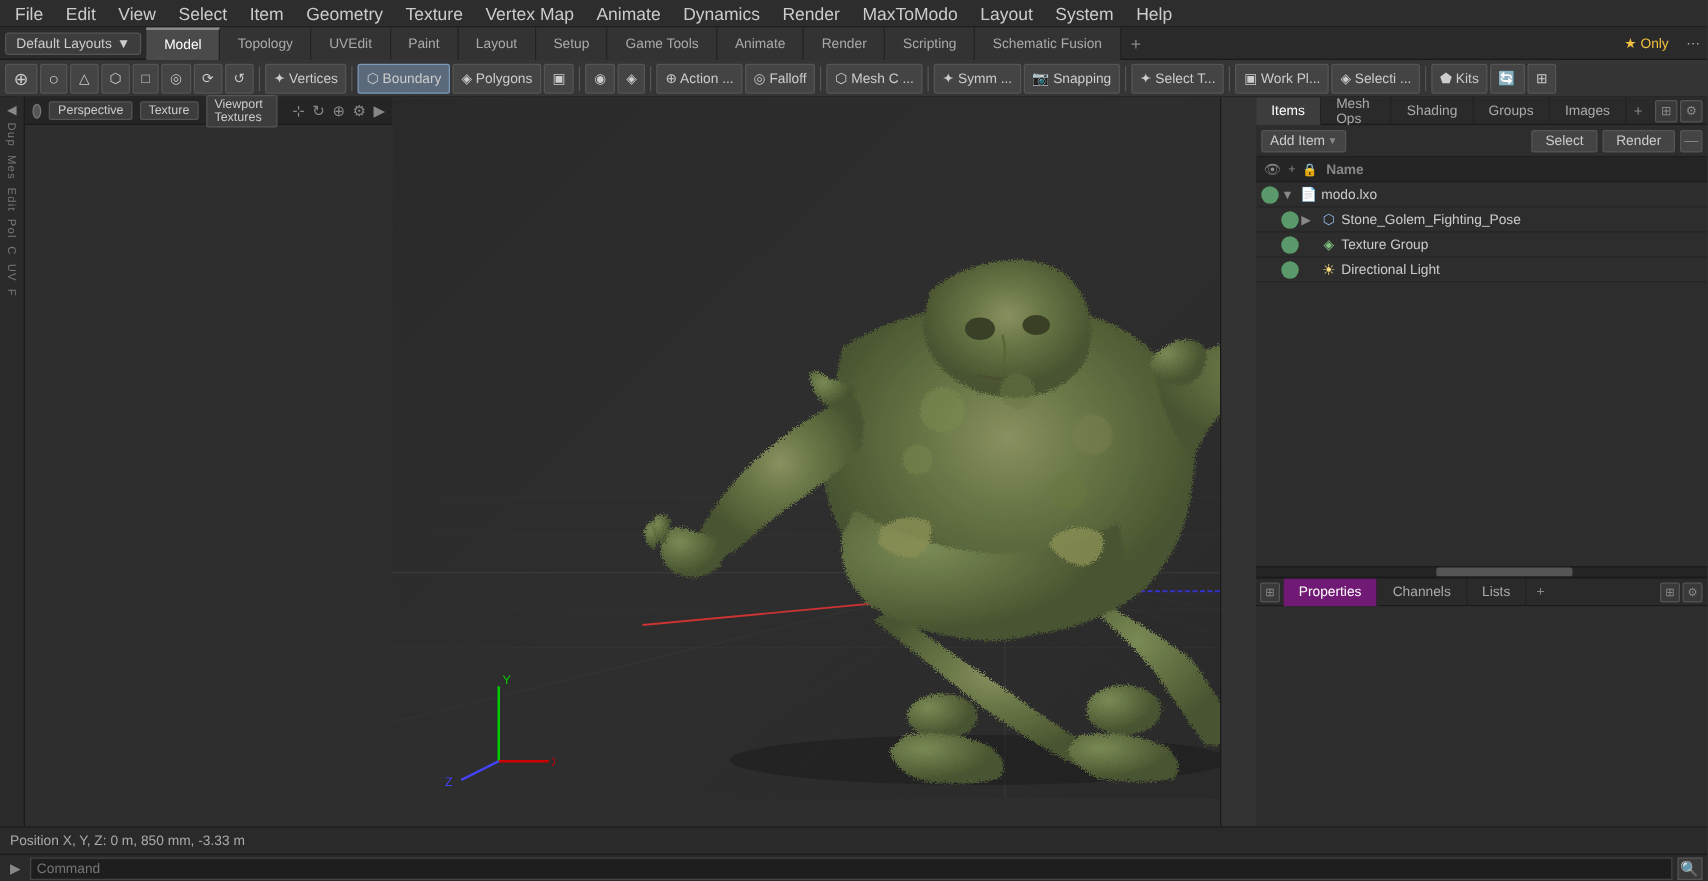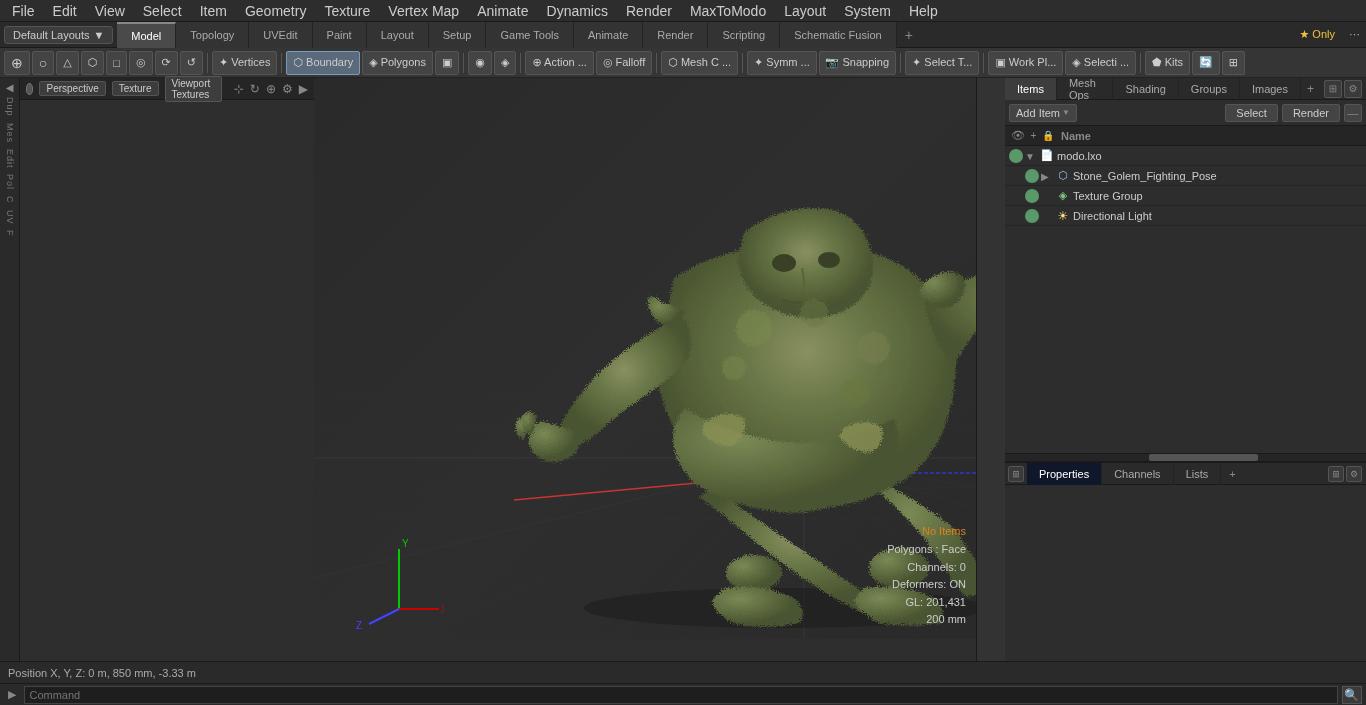--- a/index.html
+++ b/index.html
@@ -76,21 +76,21 @@
 
     
     #scene-tree { flex: 1; background: #2d2d2d; overflow-y: auto; }
     .tree-item { display: flex; align-items: center; height: 20px; padding: 0 2px; cursor: pointer; border-bottom: 1px solid #252525; }
     .tree-label { font-size: 11px; color: #cccccc; flex: 1; overflow: hidden; text-overflow: ellipsis; white-space: nowrap; }
 
     
     #properties-panel { height: 200px; border-top: 1px solid #1a1a1a; display: flex; flex-direction: column; }
     #prop-tabs { display: flex; align-items: center; height: 22px; background: #2a2a2a; border-bottom: 1px solid #1a1a1a; }
     .prop-tab { padding: 2px 12px; height: 22px; display: flex; align-items: center; cursor: pointer; font-size: 11px; color: #aaa; border-right: 1px solid #222; }
-    .prop-tab.active { background: #0f172a; color: #fff; }
+    .prop-tab.active { background: #701a75; color: #fff; }
     .prop-tab-add { padding: 2px 8px; color: #888; cursor: pointer; }
     .prop-icons { display: flex; gap: 2px; padding: 0 4px; margin-left: auto; }
     .prop-icon-btn { width: 16px; height: 16px; background: #3a3a3a; border: 1px solid #555; color: #888; cursor: pointer; display: flex; align-items: center; justify-content: center; font-size: 9px; border-radius: 2px; }
     #prop-content { flex: 1; background: #2d2d2d; }
 
     
     ::-webkit-scrollbar { width: 8px; height: 8px; }
     ::-webkit-scrollbar-track { background: #252525; }
     ::-webkit-scrollbar-thumb { background: #555; border-radius: 2px; }
   </style>
@@ -310,28 +310,20 @@
         <ellipse cx="505" cy="440" rx="30" ry="20" fill="url(#limbGrad)" filter="url(#rough)"></ellipse>
         <ellipse cx="360" cy="445" rx="28" ry="18" fill="url(#limbGrad)" filter="url(#rough)"></ellipse>
 
         <path d="M470,460 Q510,455 540,470 Q555,485 545,495 Q515,500 485,495 Q465,485 460,472 Z" fill="url(#limbGrad)" filter="url(#rough)"></path>
         <path d="M330,460 Q370,455 400,470 Q415,485 405,495 Q375,502 345,497 Q320,488 318,472 Z" fill="url(#limbGrad)" filter="url(#rough)"></path>
 
         <path d="M310,295 Q330,280 350,290 Q355,308 338,318 Q318,318 308,305 Z" fill="#8a9055" opacity="0.8" filter="url(#rough)"></path>
         <path d="M450,300 Q472,288 488,300 Q492,318 474,325 Q454,322 445,308 Z" fill="#8a9055" opacity="0.8" filter="url(#rough)"></path>
       </svg>
 
-      <div class="info-overlay">
-        <div>No Items</div>
-        <div class="info-white">Polygons : Face</div>
-        <div class="info-white">Channels: 0</div>
-        <div class="info-white">Deformers: ON</div>
-        <div class="info-white">GL: 201,431</div>
-        <div class="info-white">200 mm</div>
-      </div>
     </div>
   </div>
 
   <div id="right-panel" style="width:390px;background:#333;border-left:1px solid #1a1a1a;display:flex;flex-direction:column;padding-left:28px;">
 
     <div id="panel-tabs" style="display:flex;align-items:center;height:22px;background:#2a2a2a;border-bottom:1px solid #1a1a1a;">
       <div class="panel-tab active">Items</div>
       <div class="panel-tab">Mesh Ops</div>
       <div class="panel-tab">Shading</div>
       <div class="panel-tab">Groups</div>

